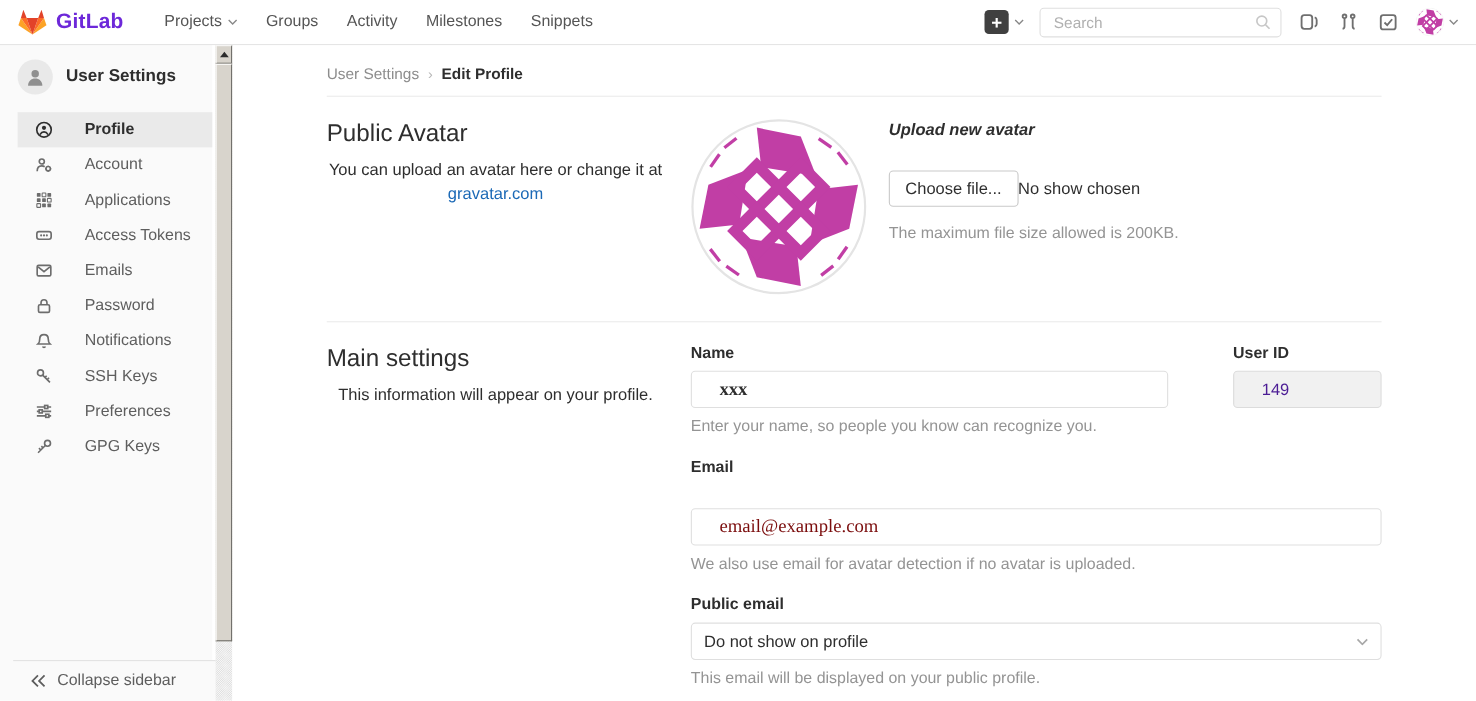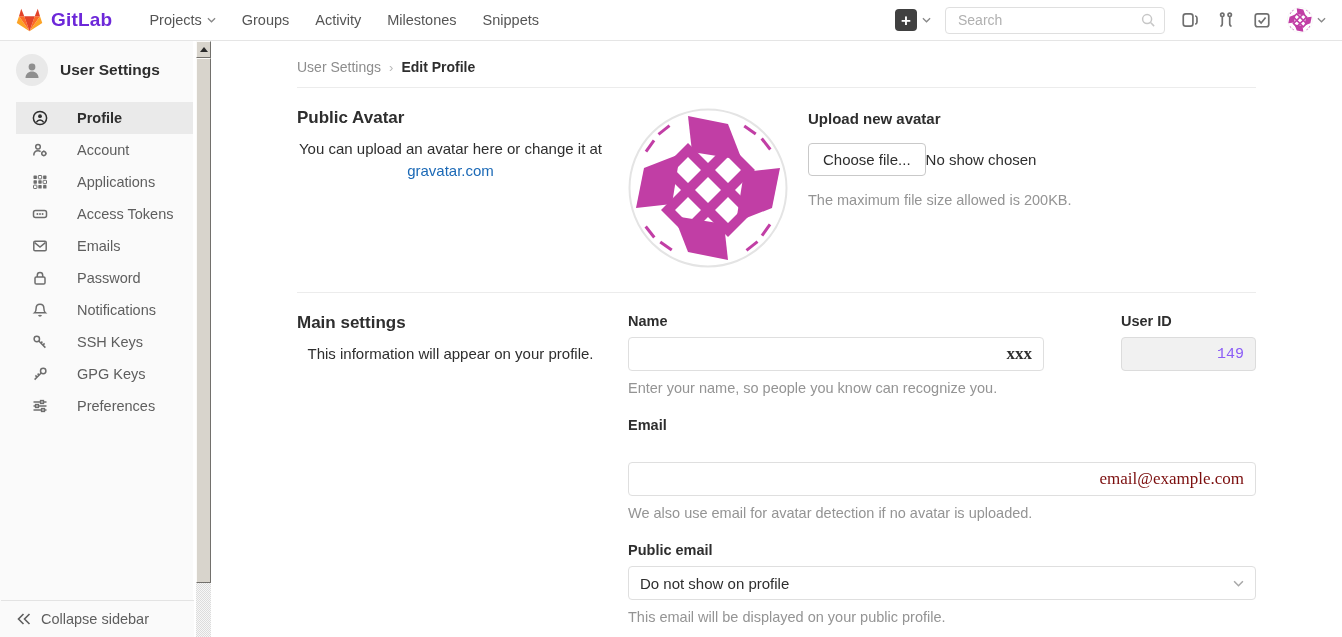--- a/index.html
+++ b/index.html
@@ -41,21 +41,21 @@
   .sidebar { position:absolute; top:41px; left:0; width:211px; bottom:0; background:#fff; z-index:20; }
   .sidebar-content { position:absolute; left:0; top:0; bottom:0; width:193px; background:#fafafa; }
   .sb-header { display:flex; align-items:center; gap:12px; padding:13px 16px 16px; }
   .sb-avatar { width:32px; height:32px; border-radius:50%; background:#e9e9e9; display:flex; align-items:center; justify-content:center; }
   .sb-title { font-size:15.5px; font-weight:600; color:#2e2e2e; }
   .sb-item { display:flex; align-items:center; gap:29px; padding:12px 16px; height:32px; color:#5e5e5e; font-size:14.5px; cursor:pointer;margin-left:16px; }
   .sb-item .sb-ic { display:flex; align-items:center; color:#6d6d6d; width:16px; }
   .sb-item.active { background:#eaeaea; color:#2e2e2e; font-weight:600; }
   .sb-item.active .sb-ic { color:#2e2e2e; }
   .sb-footer {
-    position:absolute; bottom:0; left:1px; width:193px; background:#fafafa;
+    position:absolute; bottom:0; left:12px; width:193px; background:#fafafa;
     border-top:1px solid #e3e3e3; display:flex; align-items:center; gap:10px;
     padding:10px 16px; color:#5e5e5e; font-size:14.5px; cursor:pointer; height:37px;
   }
   
   .scroll-rail {
     position:absolute; right:0; top:0; bottom:0; width:15px;
     background-image:
       linear-gradient(45deg,#dcdcdc 25%,transparent 25%,transparent 75%,#dcdcdc 75%),
       linear-gradient(45deg,#dcdcdc 25%,#f7f7f7 25%,#f7f7f7 75%,#dcdcdc 75%);
     background-size:2px 2px; background-position:0 0,1px 1px;
@@ -73,47 +73,47 @@
   
   .main { position:absolute; left:211px; top:41px; right:0; bottom:0; background:#fff; padding:16px 86px 0; overflow:hidden; }
   .breadcrumb { display:flex; align-items:center; gap:8px; font-size:14px; padding:2px 0 12px; }
   .bc-parent { color:#8d8d8d; cursor:pointer; }
   .bc-sep { color:#b8b8b8; font-size:13px; }
   .bc-current { color:#2e2e2e; font-weight:600; }
   .divider { border:none; border-top:1px solid #ececec; margin:0; }
   .section { display:flex; padding:20px 0 24px; }
   .section.avatar-sec { border-bottom:1px solid #ececec; }
   .sec-left { width:331px; flex-shrink:0; padding-right:24px; }
-  .sec-title { font-size:17px; font-weight:700; margin:0 0 10px; color:#2e2e2e; }
+  .sec-title { font-size:22px; font-weight:400; margin:0 0 10px; color:#2e2e2e; }
   .sec-desc { font-size:15px; color:#2e2e2e; line-height:1.45; margin:0;text-align:center; }
   .link { color:#1b69b6; text-decoration:none; cursor:pointer; }
   .sec-right { flex:1; }
   .avatar-row { display:flex; gap:20px; }
   .avatar-lg { width:160px; height:160px; display:block; flex-shrink:0; }
-  .upload-title { font-weight:600; font-size:15px; margin:2px 0 16px; }
+  .upload-title { font-weight:600; font-size:15px; margin:2px 0 28px;font-style:italic; }
   .file-row { display:flex; align-items:center; }
   .btn-file {
     background:#fff; border:1px solid #c9c9c9; border-radius:4px; padding:7px 14px;
     font-size:15px; color:#2e2e2e; cursor:pointer; font-family:"Liberation Sans", sans-serif;
   }
   .no-file { font-size:15px; color:#2e2e2e; }
   .note { color:#949494; font-size:14.5px; margin-top:16px; }
   .field { margin-bottom:21px; }
   .field-label { display:block; font-weight:600; font-size:14.5px; margin-bottom:8px; color:#2e2e2e; }
   .text-input {
     width:100%; height:34px; border:1px solid #dfdfdf; border-radius:4px;
-    padding:0 11px; font-size:15px; color:#2e2e2e; background:#fff; outline:none;text-align:right;
+    padding:0 25px; font-size:15px; color:#2e2e2e; background:#fff; outline:none;
   }
   .serif-name { font-family:"Liberation Serif", serif; font-weight:700; font-size:17px; }
   .serif-email { font-family:"Liberation Serif", serif; font-size:17px; color:#7b0d0d;margin-top:21px; }
   .help { color:#949494; font-size:14.5px; margin-top:9px; }
-  .name-row { display:flex; gap:49px; }
+  .name-row { display:flex; gap:31px; }
   .name-col { flex:1; }
   .uid-col { width:135px; flex-shrink:0;margin-left:28px; }
-  .input-disabled { background:#f1f1f1; border-color:#dcdcdc; color:#8b5cf6;font-family:Liberation Mono, monospace; }
+  .input-disabled { background:#f1f1f1; border-color:#dcdcdc; color:#4c1d95; }
   .select-box {
     position:relative; width:100%; height:34px; border:1px solid #dfdfdf; border-radius:4px;
     background:#fff; display:flex; align-items:center; padding:0 30px 0 11px;
     font-size:15px; color:#2e2e2e; cursor:pointer;
   }
   .select-caret { position:absolute; right:11px; top:13px; }
   svg { display:block; }
 </style>
 </head>
 <body>
@@ -315,40 +315,40 @@
         <svg width="16" height="16" viewBox="0 0 16 16" fill="none" stroke="currentColor" stroke-width="1.5">
           <circle cx="4.8" cy="5" r="2.7"></circle>
           <path d="M6.8 7 L13.4 13.6 M10.9 11.1 l1.7-1.7 M8.9 9.1 l1.5-1.5"></path>
         </svg>
       </span>
       <span>SSH Keys</span>
     </div>
 
     <div class="sb-item">
       <span class="sb-ic">
-        <svg width="16" height="16" viewBox="0 0 16 16" fill="none" stroke="currentColor" stroke-width="1.5">
-          <circle cx="11.2" cy="5" r="2.7"></circle>
-          <path d="M9.2 7 L2.6 13.6 M5.1 11.1 L3.4 9.4 M7.1 9.1 L5.6 7.6"></path>
-        </svg>
-      </span>
-      <span>GPG Keys</span>
-    </div>
-
-    <div class="sb-item">
-      <span class="sb-ic">
         <svg width="16" height="16" viewBox="0 0 16 16" stroke="currentColor" stroke-width="1.5">
           <line x1="1.5" y1="4" x2="14.5" y2="4"></line>
             <rect x="8.6" y="2.6" width="2.8" height="2.8" fill="#fafafa"></rect>
           <line x1="1.5" y1="8" x2="14.5" y2="8"></line>
             <rect x="3.6" y="6.6" width="2.8" height="2.8" fill="#fafafa"></rect>
           <line x1="1.5" y1="12" x2="14.5" y2="12"></line>
             <rect x="9.6" y="10.6" width="2.8" height="2.8" fill="#fafafa"></rect>
         </svg>
       </span>
       <span>Preferences</span>
+    </div>
+
+    <div class="sb-item">
+      <span class="sb-ic">
+        <svg width="16" height="16" viewBox="0 0 16 16" fill="none" stroke="currentColor" stroke-width="1.5">
+          <circle cx="11.2" cy="5" r="2.7"></circle>
+          <path d="M9.2 7 L2.6 13.6 M5.1 11.1 L3.4 9.4 M7.1 9.1 L5.6 7.6"></path>
+        </svg>
+      </span>
+      <span>GPG Keys</span>
     </div>
 
     <div class="sb-footer">
       <svg width="14" height="12" viewBox="0 0 14 12" fill="none" stroke="currentColor" stroke-width="1.6">
         <path d="M6.5 1 L1.5 6 L6.5 11"></path>
           <path d="M12.5 1 L7.5 6 L12.5 11"></path>
       </svg>
       <span>Collapse sidebar</span>
     </div>
   </div>

